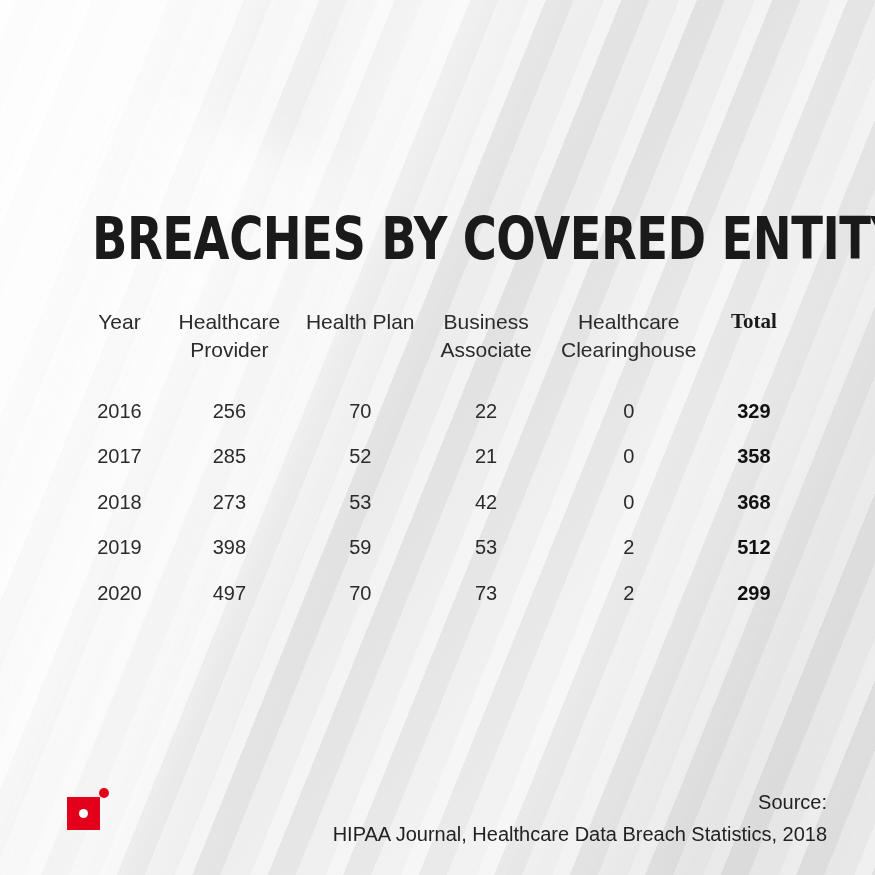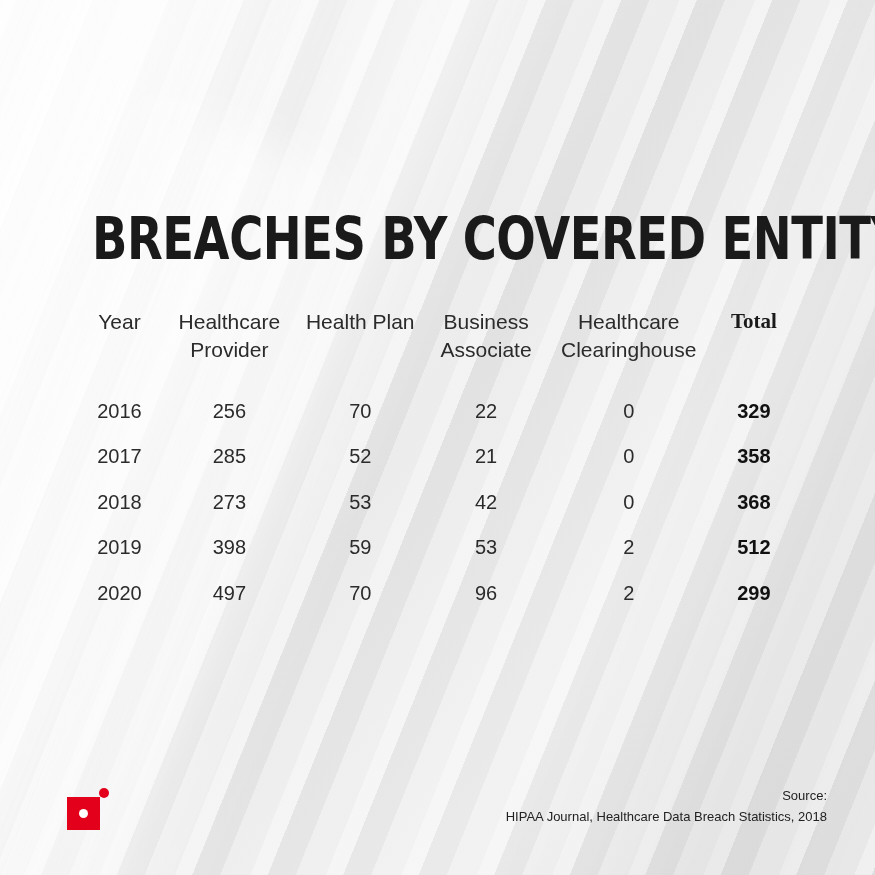--- a/index.html
+++ b/index.html
@@ -143,21 +143,21 @@
     width: 10px; height: 10px;
     background: #e3001b;
     border-radius: 50%;
   }
 
   .source {
     position: absolute;
     right: 48px;
     top: 786px;
     text-align: right;
-    font-size: 13px;
+    font-size: 20px;
     line-height: 1.6;
     color: #222222;
   }
 </style>
 </head>
 <body>
 
 <div class="canvas">
   <div class="band b1"></div>
   <div class="band b2"></div>
@@ -230,21 +230,21 @@
         <td>398</td>
         <td>59</td>
         <td>53</td>
         <td>2</td>
         <td class="total-cell">512</td>
       </tr>
       <tr>
         <td>2020</td>
         <td>497</td>
         <td>70</td>
-        <td>96</td>
+        <td>73</td>
         <td>2</td>
         <td class="total-cell">299</td>
       </tr>
     </tbody>
   </table>
 
   <div class="logo">
     <div class="sq"></div>
     <div class="hole"></div>
     <div class="dot"></div>

